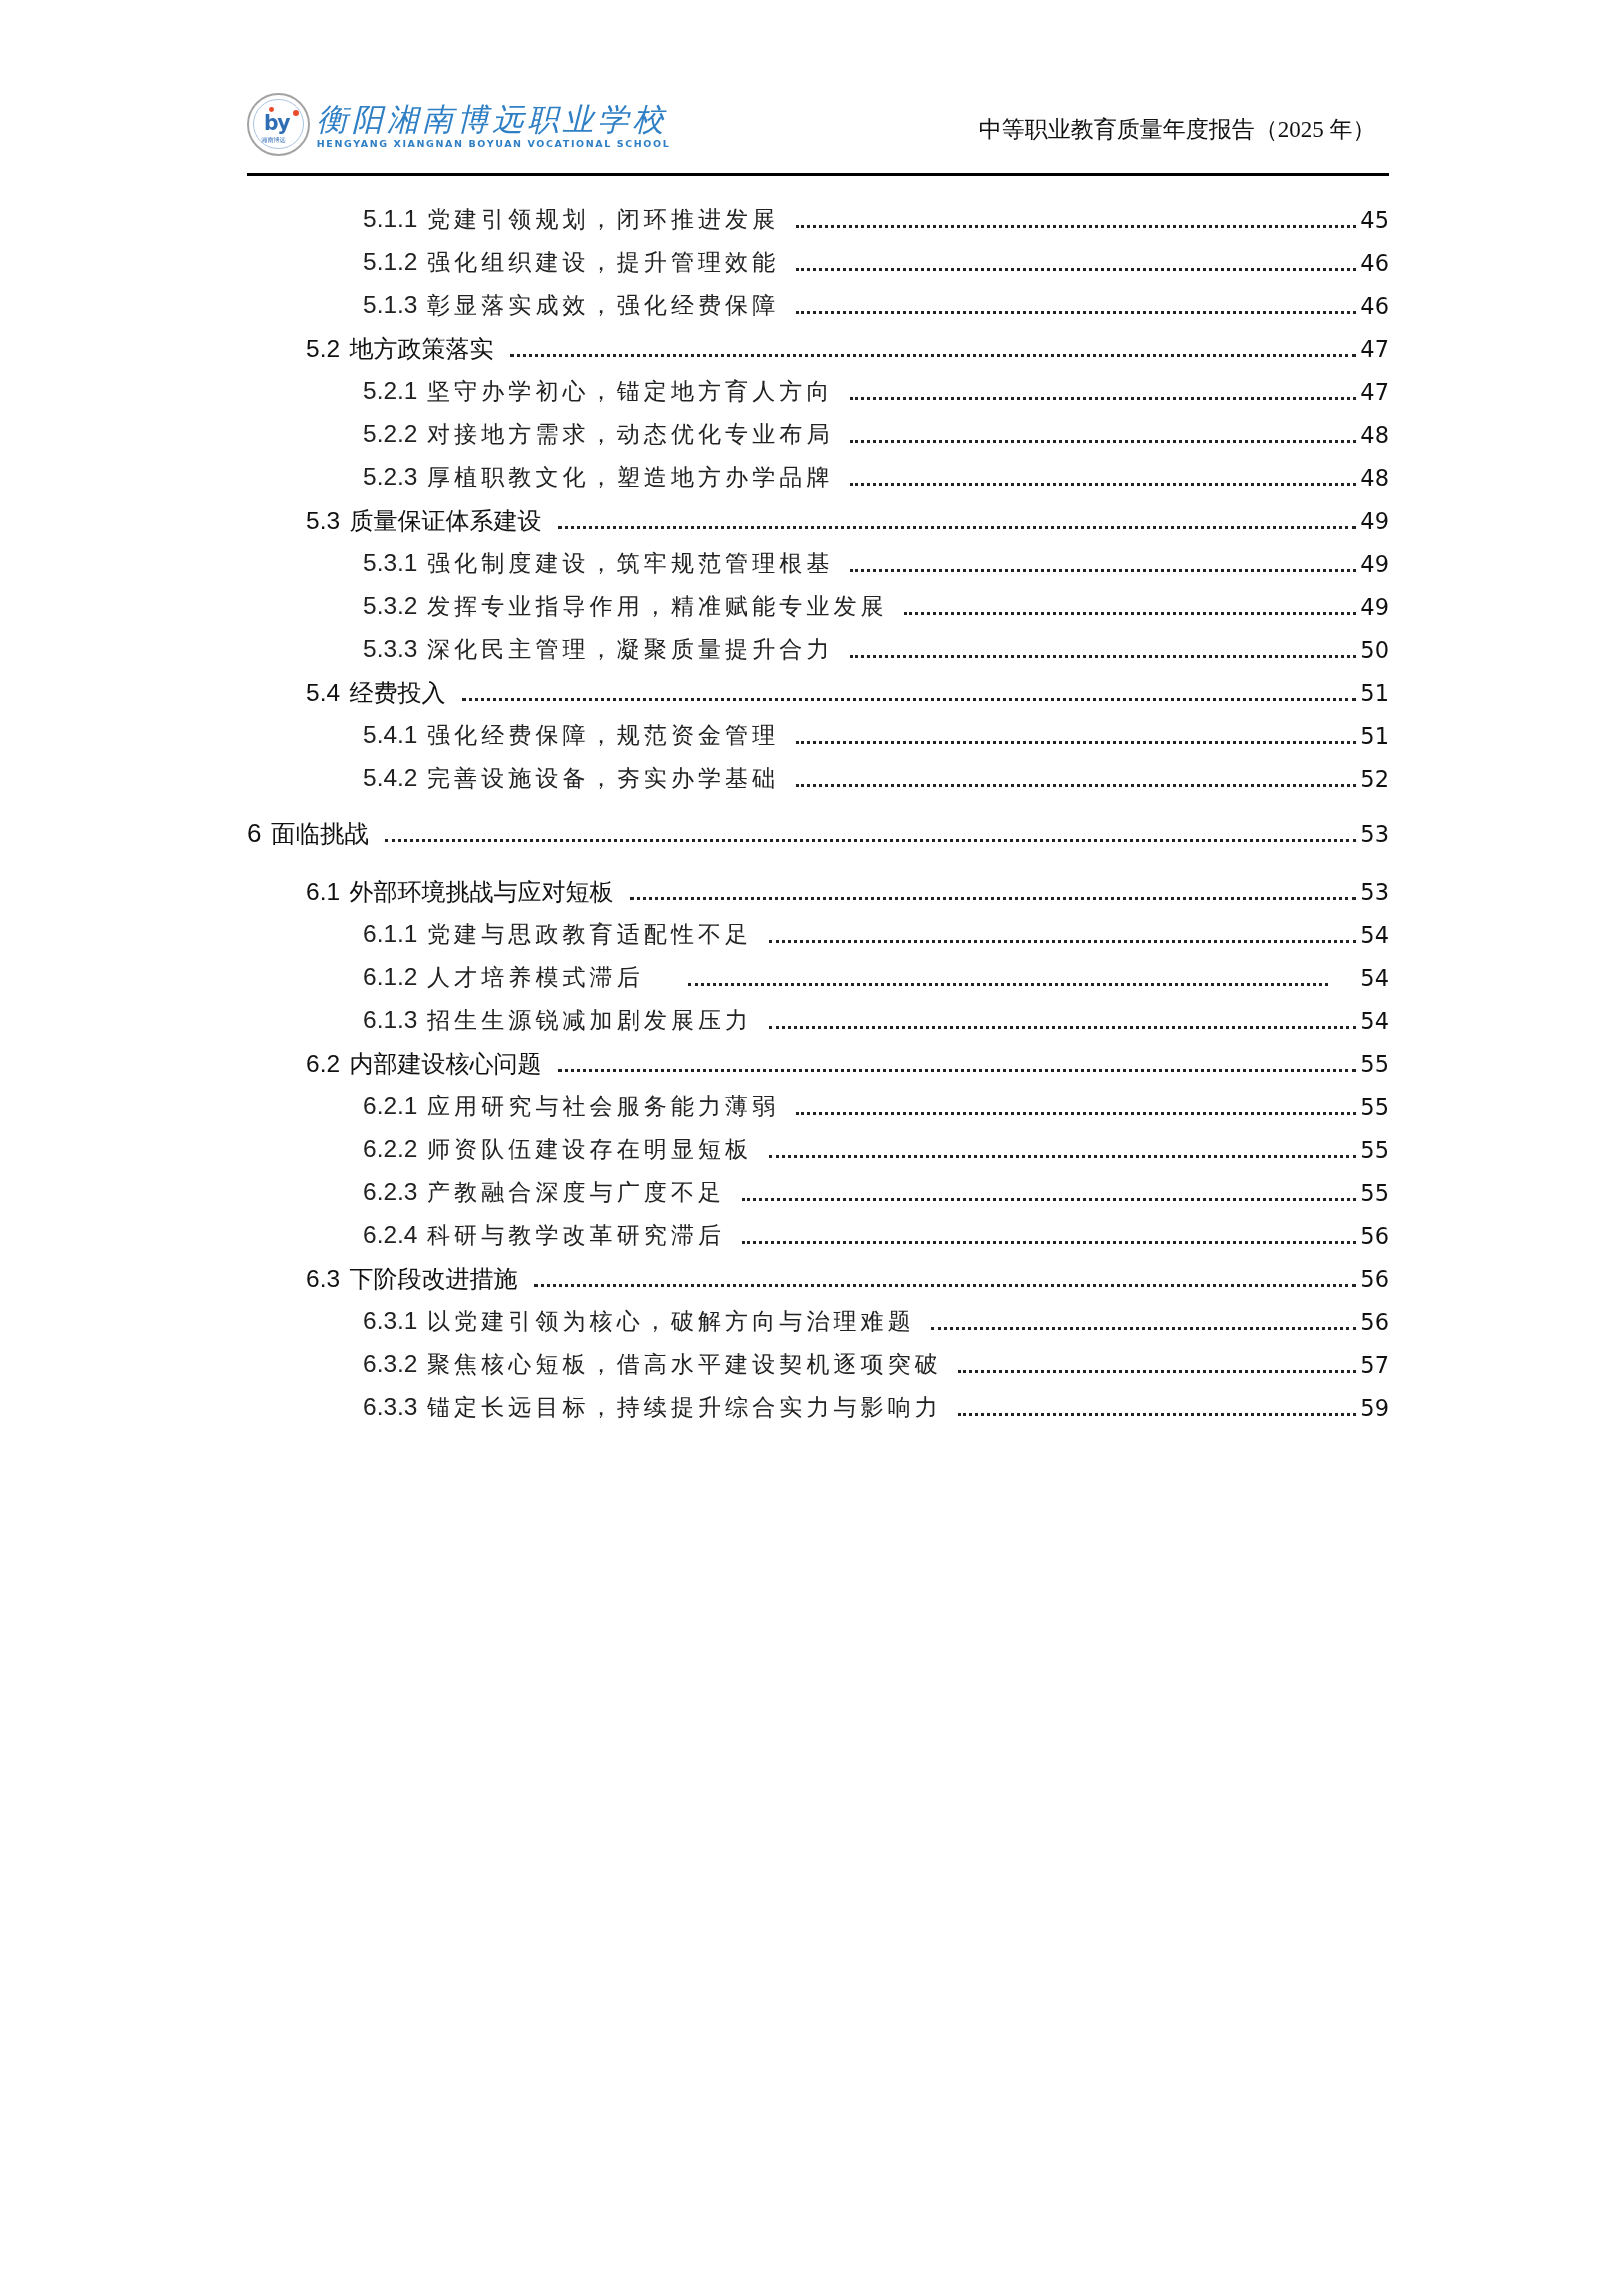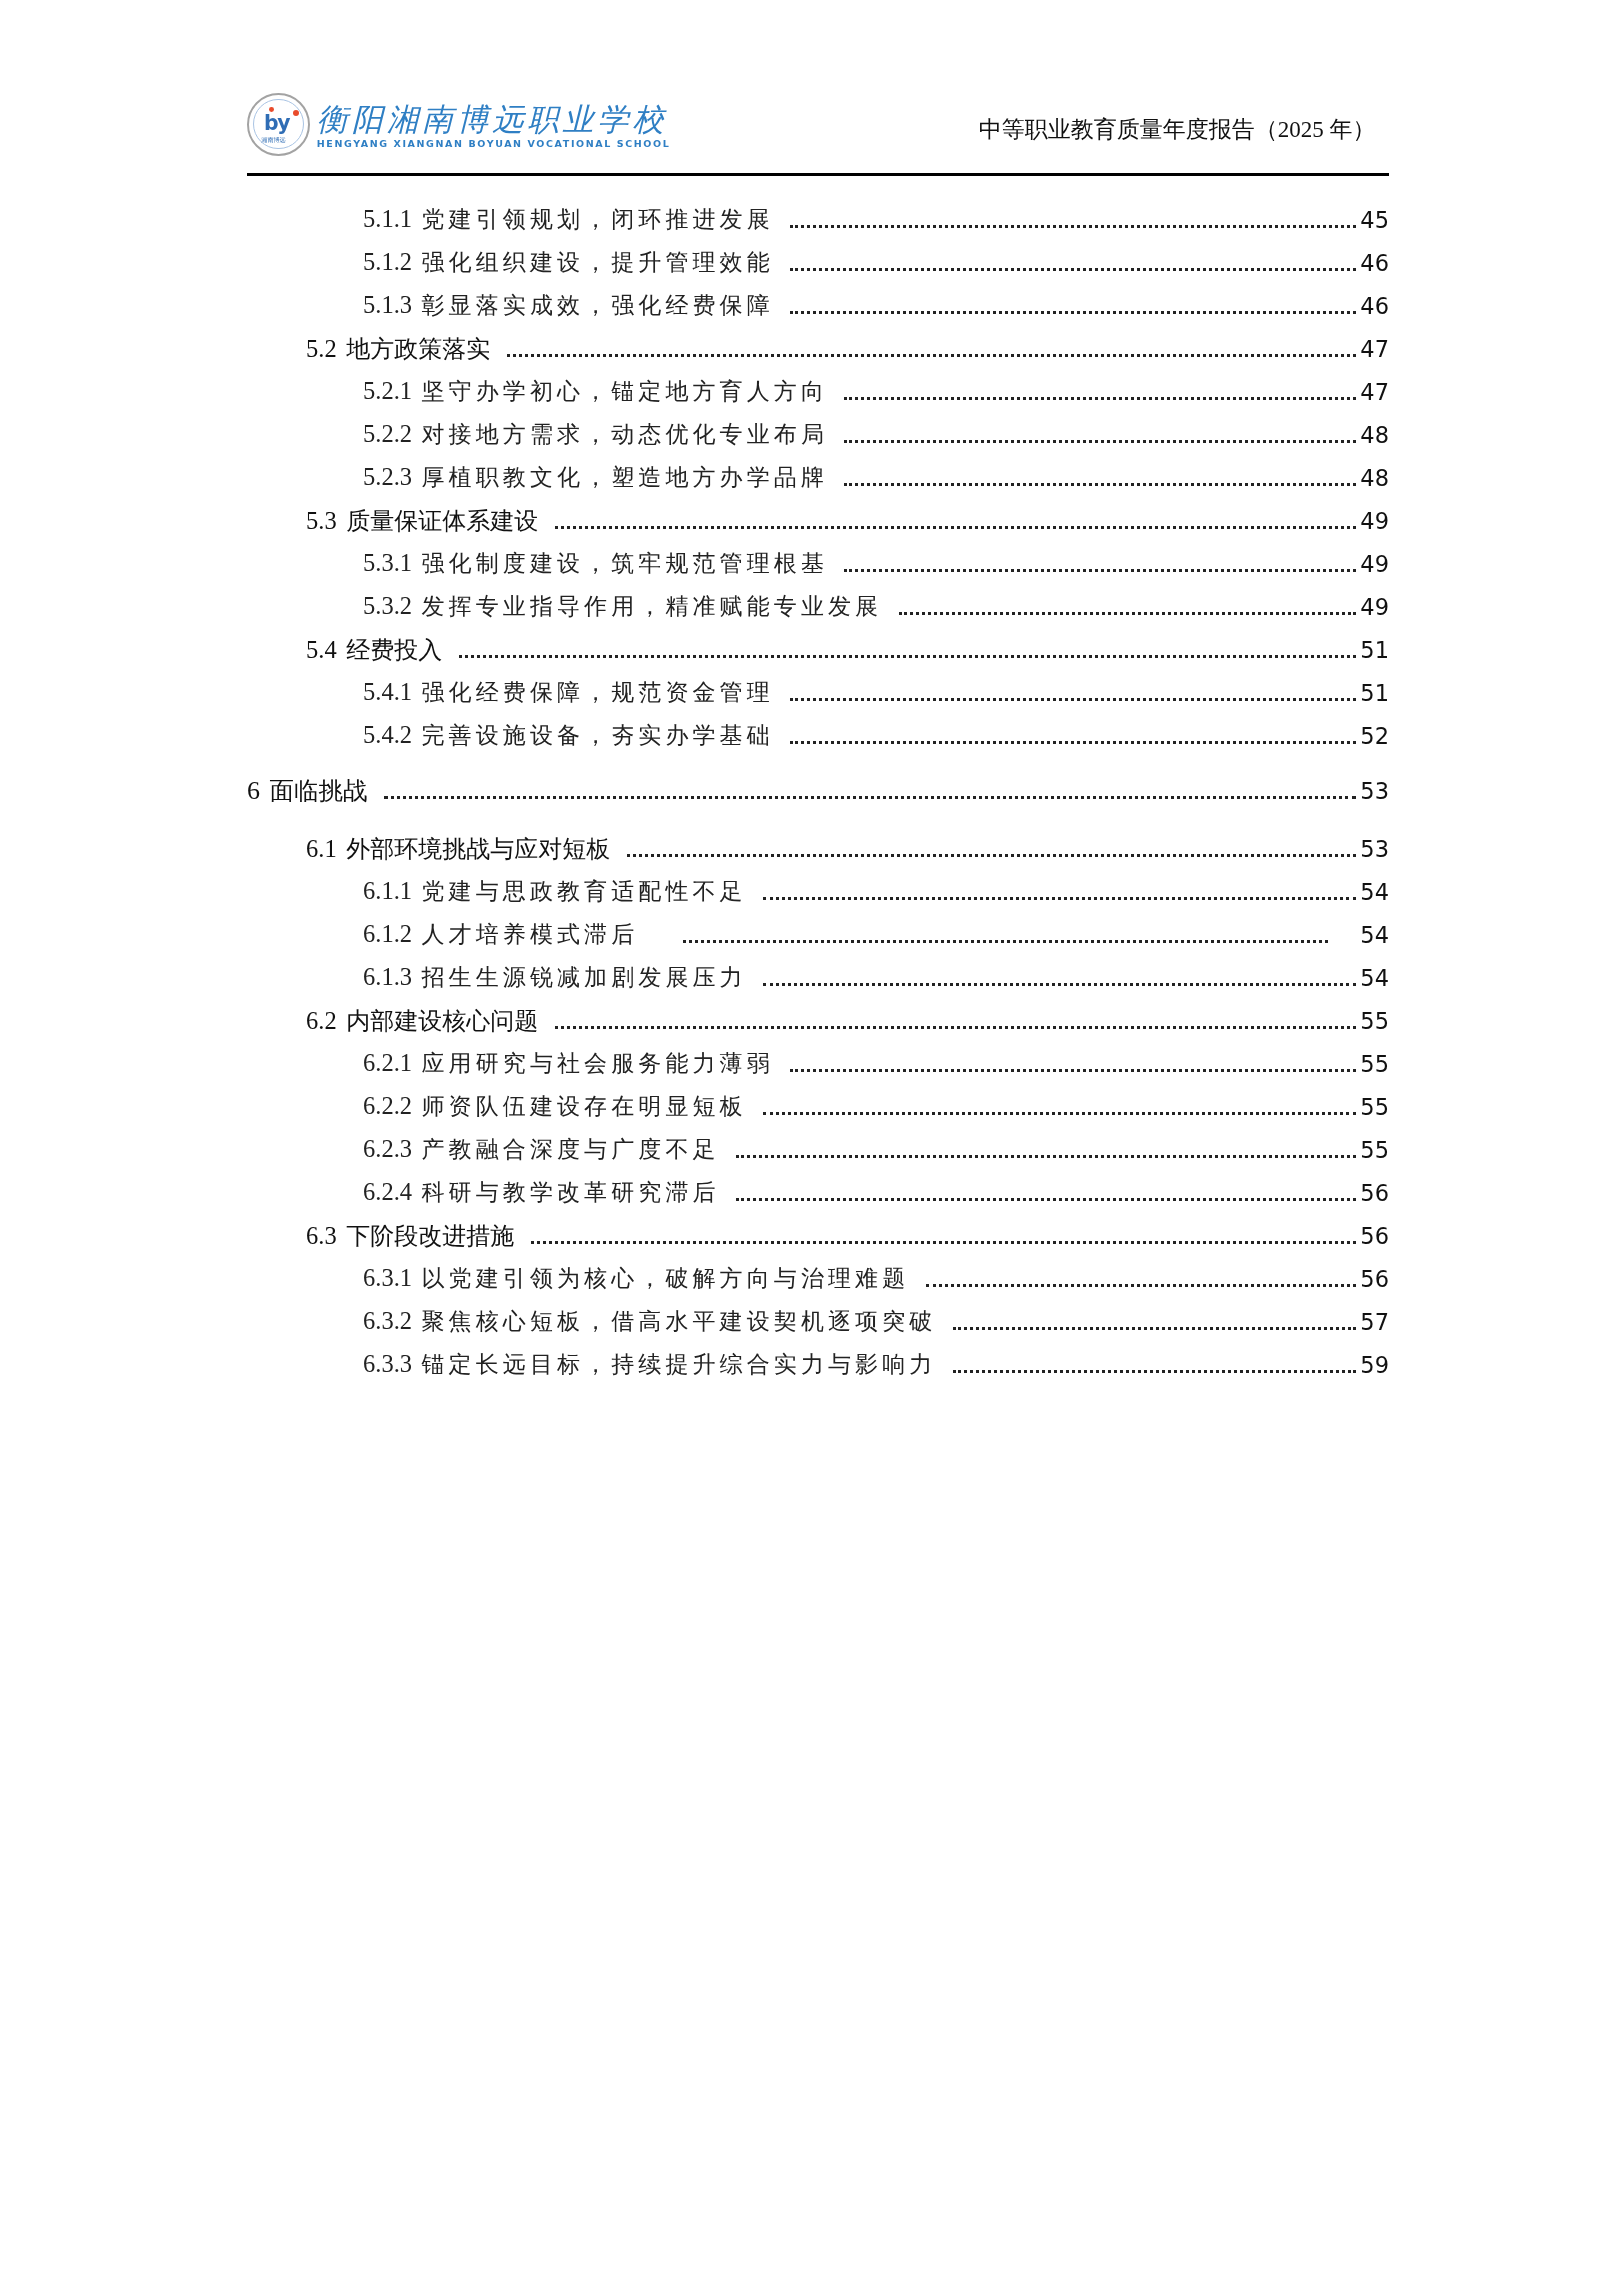--- a/index.html
+++ b/index.html
@@ -21,21 +21,21 @@
              font-style: italic; line-height: 38px; }
   .logo-en { font-family: "DejaVu Sans", sans-serif; font-weight: bold; font-size: 9.5px; color: #2f7fc4;
              letter-spacing: 1.6px; margin-top: 0px; }
   .report-title { position: absolute; right: 13.6px; top: 27px; font-family: "Liberation Serif", serif;
                   font-size: 23px; color: #111; }
   .header-rule { position: absolute; left: 247px; top: 173px; width: 1142px; height: 2.7px; background: #000; }
 
   .toc { position: absolute; left: 247px; top: 198px; width: 1142px; }
   .row { position: relative; height: 43px; display: flex; align-items: center; }
   .row .label { white-space: nowrap; display: flex; align-items: baseline; background: #fff; }
-  .row .num { font-family: Liberation Serif, serif; font-size: 24.5px; margin-right: 9.5px; }
+  .row .num { font-family: Liberation Sans, sans-serif; font-size: 24.5px; margin-right: 9.5px; }
   .row .text { font-size: 24.5px; }
   .lvl1 .num { font-size: 26px; }
   .lvl1 .text { font-family: "DejaVu Sans", sans-serif; font-size: 24.5px; font-weight: normal; }
   .lvl2 .text { font-family: "DejaVu Sans", sans-serif; font-size: 24px; }
   .lvl3 .text { font-family: "DejaVu Serif", serif; font-size: 23px; letter-spacing: 4.1px; color: #222; }
   .lvl3 .num { color: #222; }
   .leader { flex: 1; margin: 0 2.7px 0 16.4px; height: 0; border-bottom: 3.4px dotted #222; position: relative; top: 6.8px; }
   .page { font-family: "DejaVu Sans", sans-serif; font-size: 22.5px; width: 30px; text-align: right; }
   .lvl1 { margin-top: 12.3px; }
   .gap-after { margin-bottom: 15px; }
@@ -135,20 +135,28 @@
       <span class="page">49</span>
     </div>
     <div class="row lvl3" style="padding-left: 116px;">
       <span class="label">
         <span class="num">5.3.2</span>
         <span class="text">发挥专业指导作用，精准赋能专业发展</span>
       </span>
       <span class="leader"></span>
       <span class="page">49</span>
     </div>
+    <div class="row lvl3" style="padding-left: 116px;">
+      <span class="label">
+        <span class="num">5.3.3</span>
+        <span class="text">深化民主管理，凝聚质量提升合力</span>
+      </span>
+      <span class="leader"></span>
+      <span class="page">50</span>
+    </div>
     <div class="row lvl2" style="padding-left: 59px;">
       <span class="label">
         <span class="num">5.4</span>
         <span class="text">经费投入</span>
       </span>
       <span class="leader"></span>
       <span class="page">51</span>
     </div>
     <div class="row lvl3" style="padding-left: 116px;">
       <span class="label">

